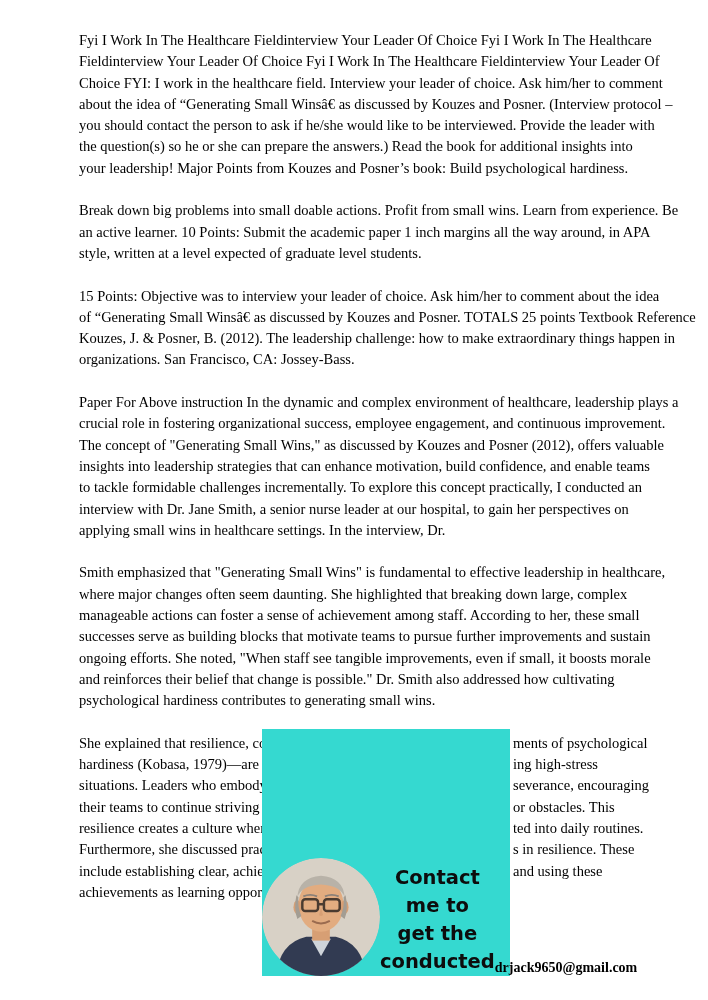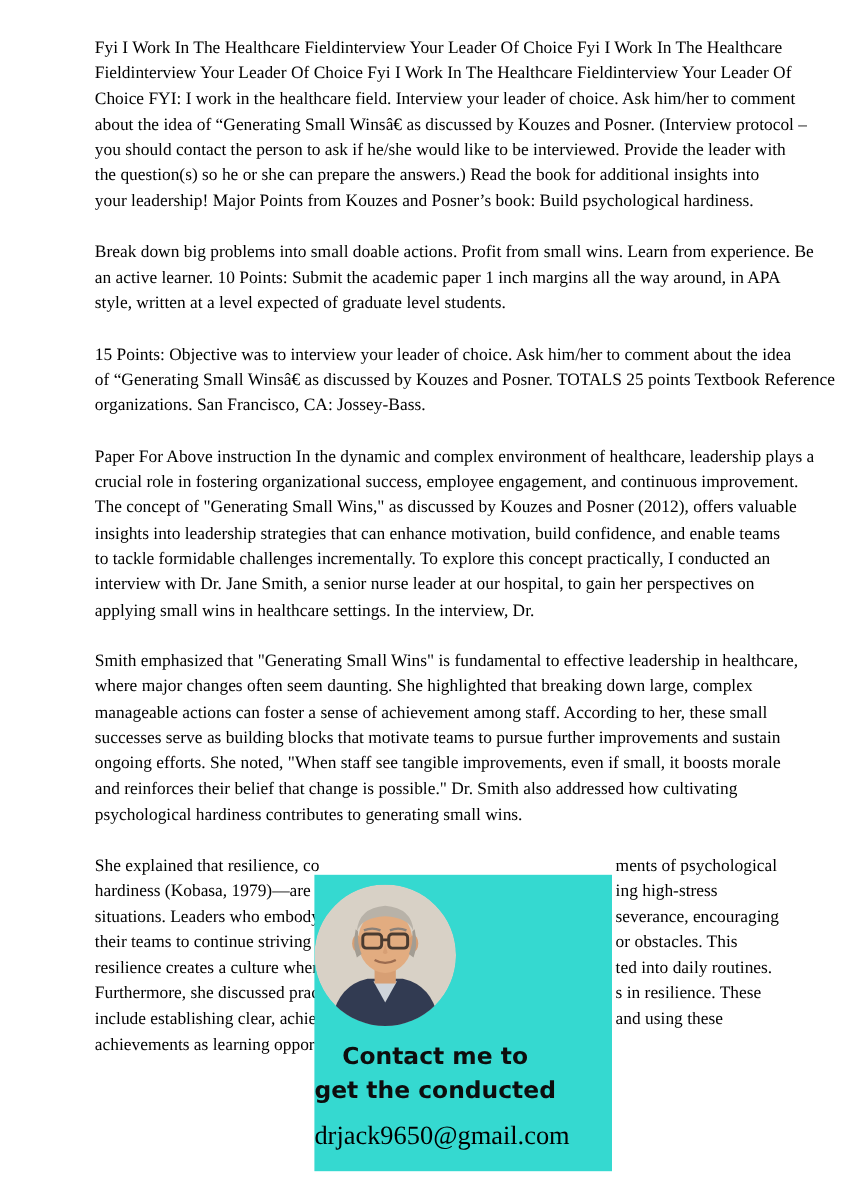--- a/index.html
+++ b/index.html
@@ -36,22 +36,22 @@
   }
   
   .promo {
     position: absolute;
     left: 230px;
     top: 729px;
     width: 248px;
     height: 247px;
     background: #35d9d0;
     display: flex;
-    flex-direction: column;
-    align-items: flex-start;
+    flex-direction: row;
+    align-items: flex-end;
     box-sizing: border-box;
     padding-top: 8px;
   }
   .promo-photo {
     width: 118px;
     height: 118px;
     border-radius: 50%;
     overflow: hidden;
     flex: 0 0 auto;
   }
@@ -61,22 +61,22 @@
     font-family: "DejaVu Sans", "Liberation Sans", sans-serif;
     font-weight: bold;
     font-size: 19.5px;
     line-height: 28px;
     color: #0d0d0d;
     text-align: center;
   }
   .promo-email {
     margin-top: 10px;
     font-family: "Liberation Serif", serif;
-    font-weight: normal;
-    font-size: 22px;
+    font-weight: bold;
+    font-size: 14px;
     color: #000000;
     text-align: center;
   }
 </style>
 </head>
 <body>
 
 <div class="page">
 
   <div class="content">
@@ -90,20 +90,21 @@
         <div class="line">your leadership! Major Points from Kouzes and Posner’s book: Build psychological hardiness.</div>
       </div>
       <div class="para">
         <div class="line">Break down big problems into small doable actions. Profit from small wins. Learn from experience. Be</div>
         <div class="line">an active learner. 10 Points: Submit the academic paper 1 inch margins all the way around, in APA</div>
         <div class="line">style, written at a level expected of graduate level students.</div>
       </div>
       <div class="para">
         <div class="line">15 Points: Objective was to interview your leader of choice. Ask him/her to comment about the idea</div>
         <div class="line">of “Generating Small Winsâ€ as discussed by Kouzes and Posner. TOTALS 25 points Textbook Reference</div>
+        <div class="line">Kouzes, J. &amp; Posner, B. (2012). The leadership challenge: how to make extraordinary things happen in</div>
         <div class="line">organizations. San Francisco, CA: Jossey-Bass.</div>
       </div>
       <div class="para">
         <div class="line">Paper For Above instruction In the dynamic and complex environment of healthcare, leadership plays a</div>
         <div class="line">crucial role in fostering organizational success, employee engagement, and continuous improvement.</div>
         <div class="line">The concept of "Generating Small Wins," as discussed by Kouzes and Posner (2012), offers valuable</div>
         <div class="line">insights into leadership strategies that can enhance motivation, build confidence, and enable teams</div>
         <div class="line">to tackle formidable challenges incrementally. To explore this concept practically, I conducted an</div>
         <div class="line">interview with Dr. Jane Smith, a senior nurse leader at our hospital, to gain her perspectives on</div>
         <div class="line">applying small wins in healthcare settings. In the interview, Dr.</div>

